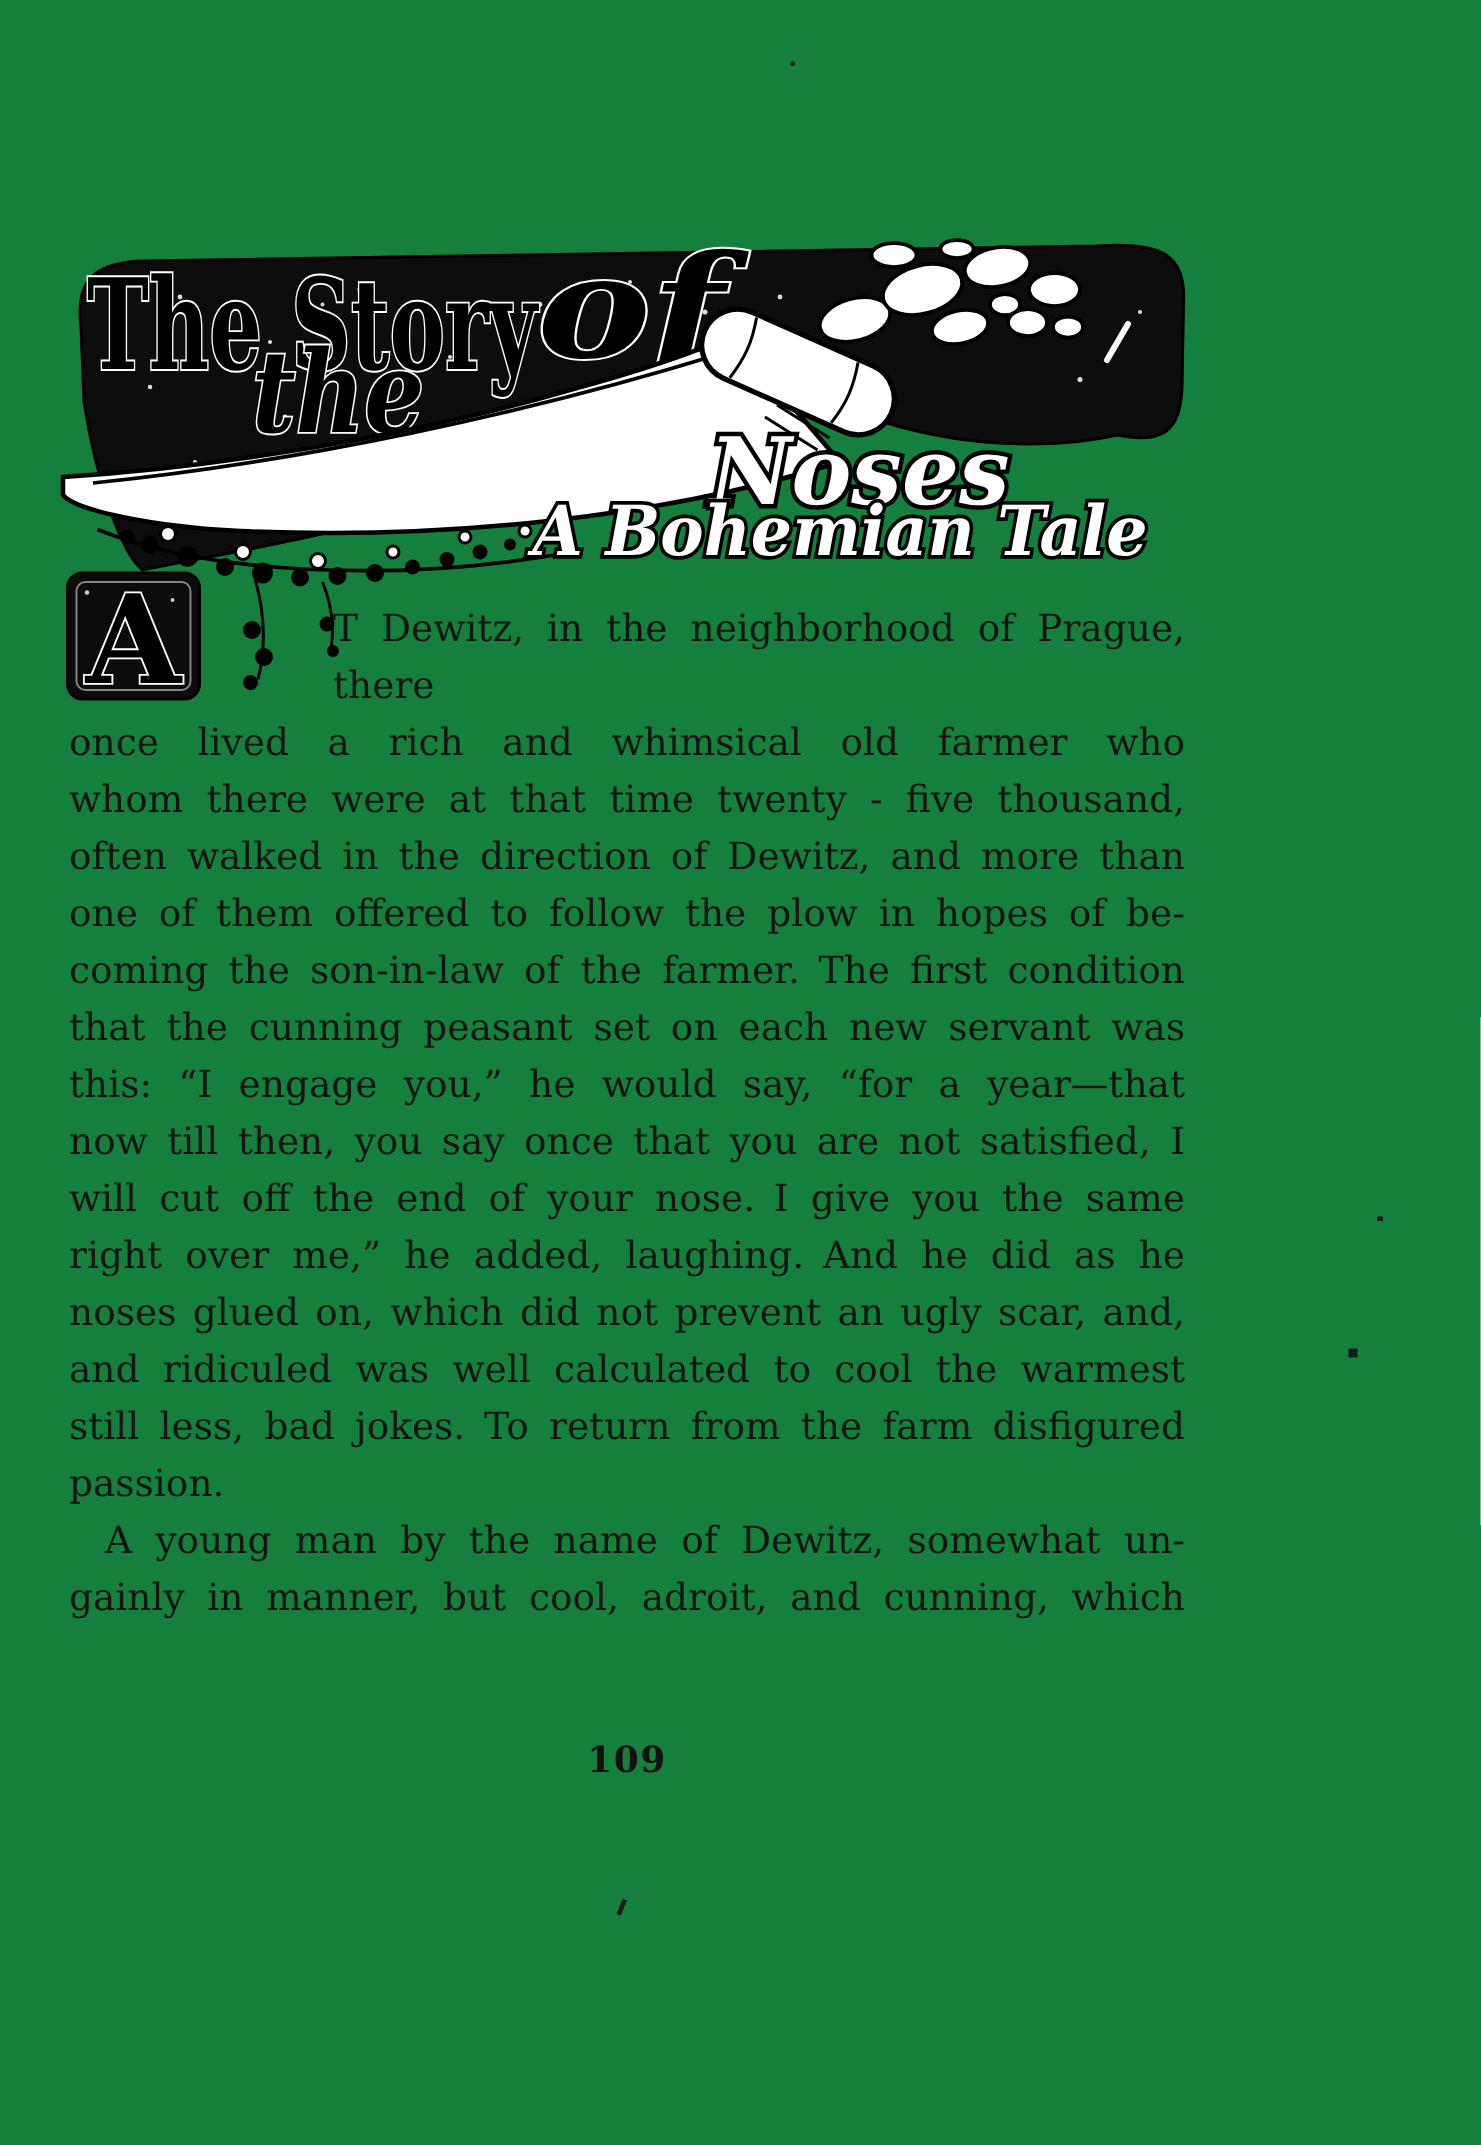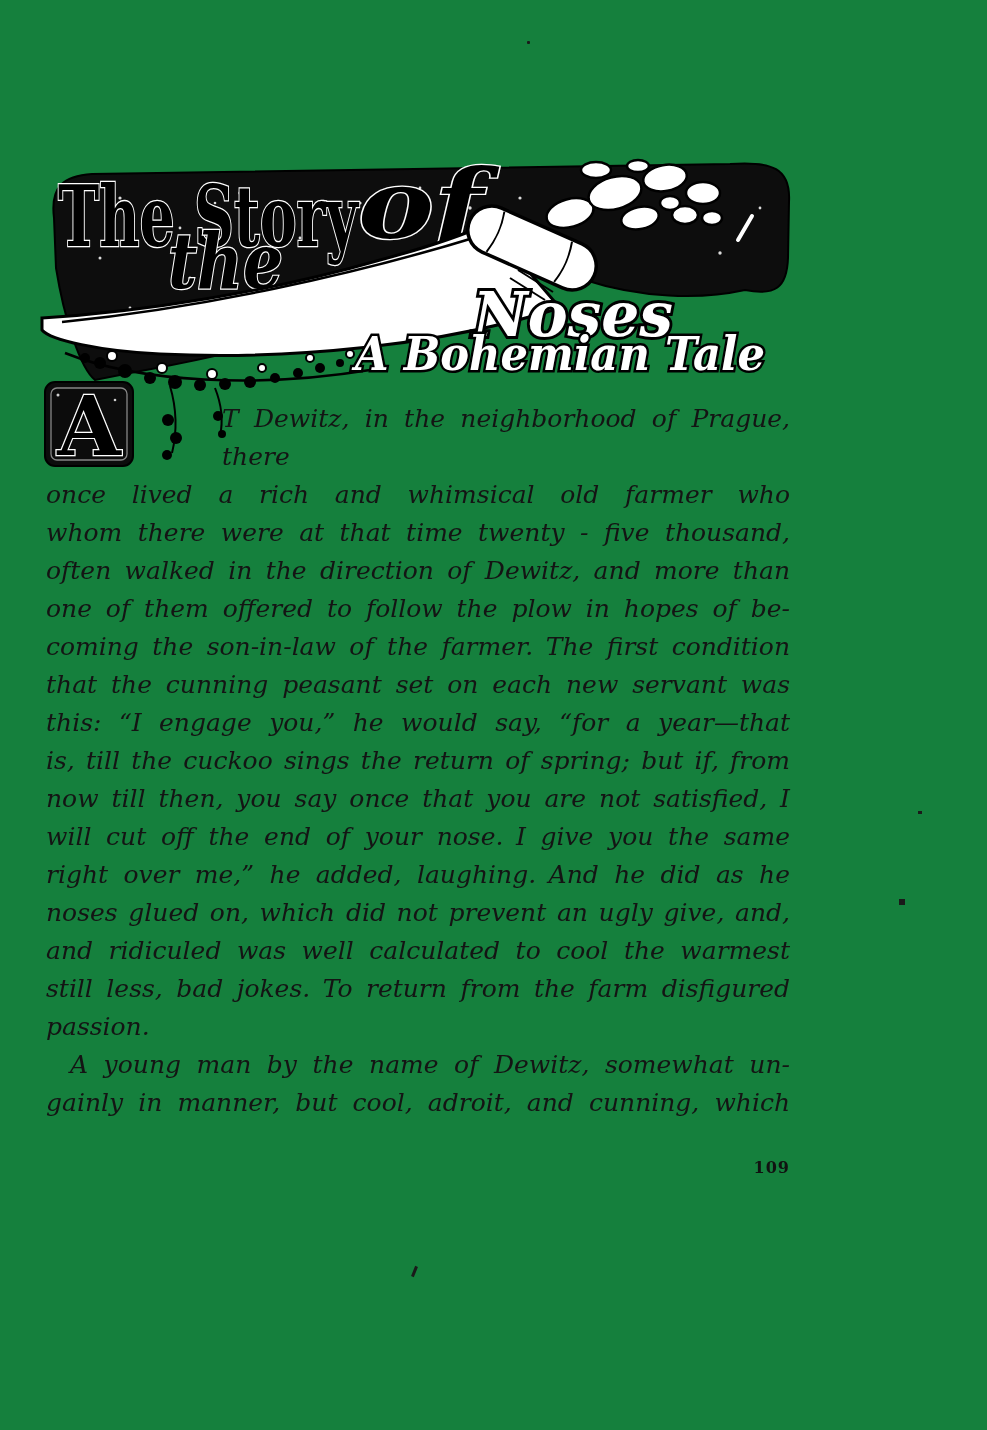--- a/index.html
+++ b/index.html
@@ -5,30 +5,30 @@
   html,body { margin:0; padding:0; background:#e8e8e8; }
   .page {
     position:relative; width:987px; height:1430px; margin:0 auto;
     background:#15803d; overflow:hidden;
     font-family:"DejaVu Serif", serif; color:#111;
   }
   .header-art { position:absolute; left:40px; top:158px; pointer-events:none; }
   .dropcap-art { position:absolute; left:43px; top:380px; }
   .bodytext {
     position:absolute; left:46px; top:400px; width:744px;
-    font-size:25px; line-height:38px; color:#141414;font-style:italic;
+    font-size:25px; line-height:38px; color:#141414;
   }
   .line { text-align:justify; text-align-last:justify; word-spacing:2px; white-space:normal; }
   .line.endline { text-align-last:left; }
   .line.ind1 { margin-left:176px; }
   .line.ind2 { }
   .line.p2first { text-indent:24px; }
   .pageno {
     position:absolute; left:46px; top:1158px; width:744px;
-    text-align:right; font-size:16px; font-weight:bold; letter-spacing:1px;
+    text-align:center; font-size:24px; font-weight:bold; letter-spacing:1px;
   }
   .speck { position:absolute; background:#1a1a1a; }
   .speck.s1 { left:527px; top:41px;  width:3px; height:3px; border-radius:1px;}
   .speck.s2 { left:918px; top:811px; width:4px; height:3px; }
   .speck.s3 { left:899px; top:899px; width:6px; height:6px; }
   .speck.s4 { left:413px; top:1266px; width:3px; height:11px; transform:rotate(22deg); }
   svg text { font-family:"DejaVu Serif", serif; }
 </style>
 </head>
 <body>
@@ -166,25 +166,24 @@
 
   <div class="bodytext">
     <div class="line ind1">T Dewitz, in the neighborhood of Prague, there</div>
     <div class="line ind2">once lived a rich and whimsical old farmer who</div>
     <div class="line">whom there were at that time twenty - five thousand,</div>
     <div class="line">often walked in the direction of Dewitz, and more than</div>
     <div class="line">one of them offered to follow the plow in hopes of be-</div>
     <div class="line">coming the son-in-law of the farmer. The first condition</div>
     <div class="line">that the cunning peasant set on each new servant was</div>
     <div class="line">this: “I engage you,” he would say, “for a year—that</div>
-    <div class="line">is, till the cuckoo sings the return of spring; but if, from</div>
     <div class="line">now till then, you say once that you are not satisfied, I</div>
     <div class="line">will cut off the end of your nose. I give you the same</div>
     <div class="line">right over me,” he added, laughing. And he did as he</div>
-    <div class="line">noses glued on, which did not prevent an ugly give, and,</div>
+    <div class="line">noses glued on, which did not prevent an ugly scar, and,</div>
     <div class="line">and ridiculed was well calculated to cool the warmest</div>
     <div class="line">still less, bad jokes. To return from the farm disfigured</div>
     <div class="line endline">passion.</div>
     <div class="line p2first">A young man by the name of Dewitz, somewhat un-</div>
     <div class="line">gainly in manner, but cool, adroit, and cunning, which</div>
   </div>
 
   <div class="pageno">109</div>
 
   <div class="speck s1"></div>

